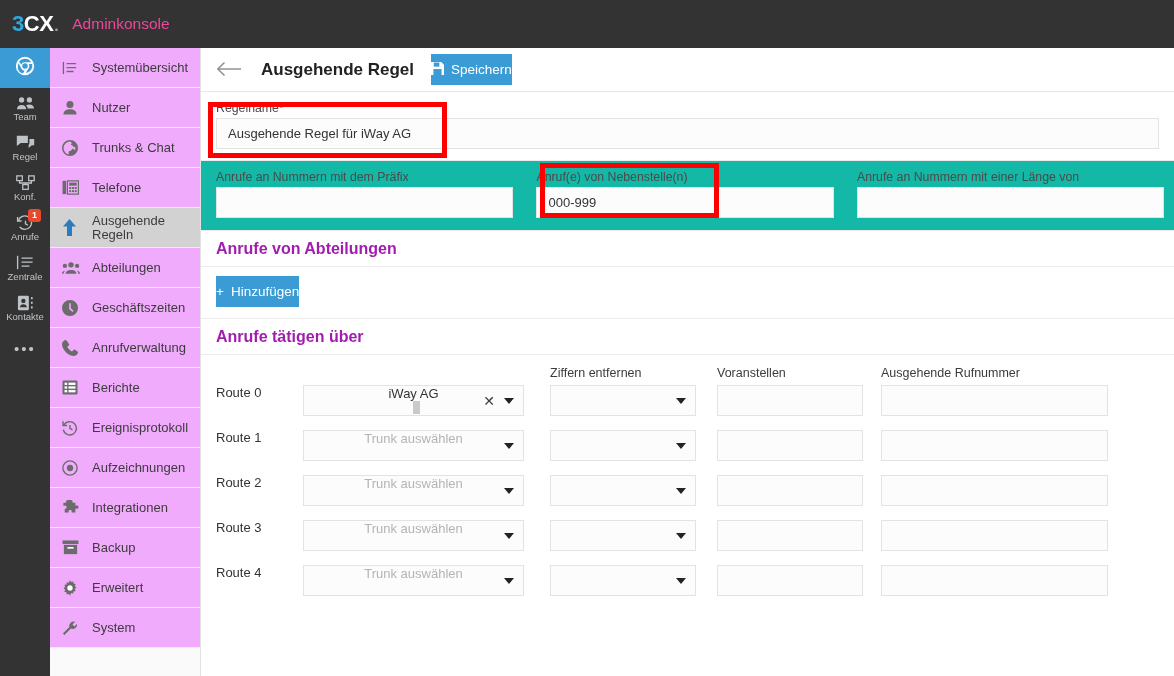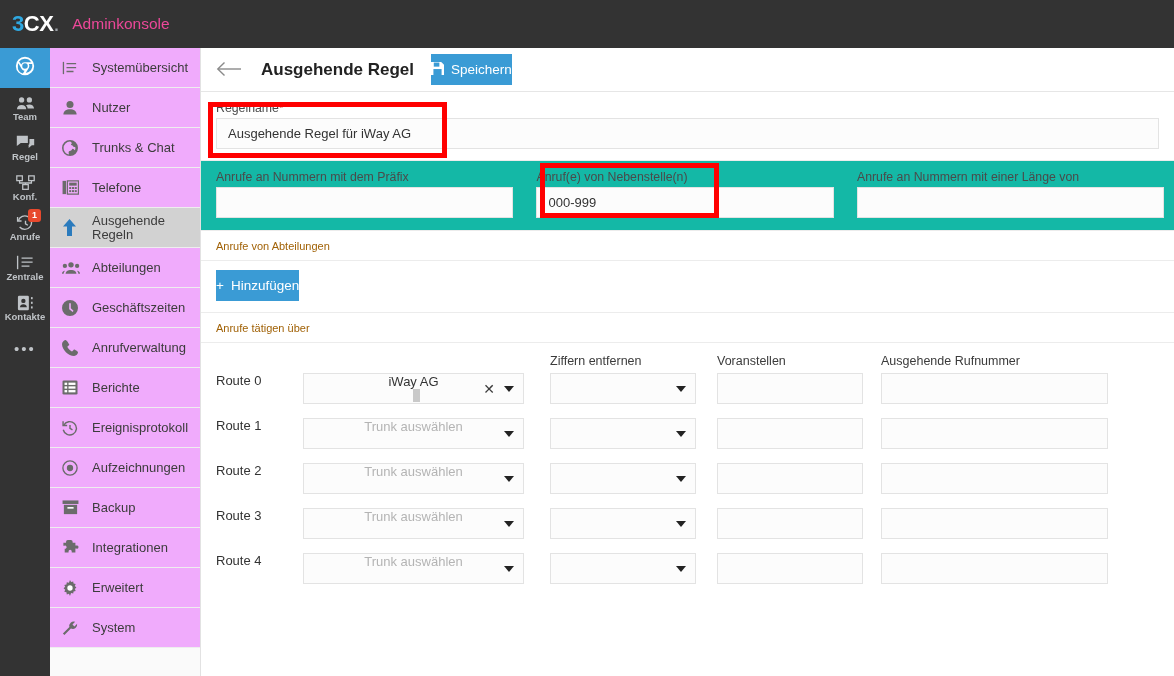--- a/index.html
+++ b/index.html
@@ -40,21 +40,21 @@
     width: 50px; height: 40px;
     display: flex; flex-direction: column;
     align-items: center; justify-content: center;
     color: #bfc3c7; font-size: 9.5px;
     cursor: pointer;
   }
   .rail-top {
     width: 50px; height: 40px; background: #3a9bd5;
     display: flex; align-items: center; justify-content: center;
   }
-  .rail-label { margin-top: 1px; line-height: 10px; font-weight: bold; }
+  .rail-label { margin-top: 1px; line-height: 10px; }
   .rail-icon { height: 17px; display: flex; align-items: center; justify-content: center; }
   .rail-badge {
     position: absolute; top: 1px; right: 9px;
     background: #e8492d; color: #fff;
     font-size: 9px; font-weight: bold;
     border-radius: 3px;
     min-width: 13px; height: 13px; line-height: 13px; text-align: center;
     padding: 0 2px;
   }
   .rail-dots { color: #bfc3c7; font-size: 15px; letter-spacing: 2px; }
@@ -132,21 +132,21 @@
   .inp::placeholder { color: #b4b4b4; }
 
   #row-rulename { padding: 9px 15px 11px 15px; }
   #row-filters {
     display: flex; padding: 9px 0 12px 15px; gap: 0;
   }
   .filter-col { width: 333px; padding-right: 23px; }
   .filter-col.last { width: 330px; padding-right: 10px; }
 
   .sect-title {
-    font-size: 11px; font-weight: normal; color: #a16207;
+    font-size: 16px; font-weight: bold; color: #a21caf;
     padding: 9px 15px 8px 15px;
   }
   #row-add { padding: 9px 15px 11px 15px; }
 
   
   #routes { padding: 0 15px 0 15px; }
   .routes-head {
     display: flex; align-items: center;
     height: 30px; padding-top: 6px;
     font-size: 12.5px; color: #3b3b3b;
@@ -419,36 +419,36 @@
       <svg width="16" height="16" viewBox="0 0 18 18" fill="none" stroke="currentColor" stroke-width="1.5">
         <circle cx="9" cy="9" r="8"></circle>
           <circle cx="9" cy="9" r="2.8" fill="currentColor"></circle>
       </svg>
     </span>
     <span class="nav-txt">Aufzeichnungen</span>
   </div>
 
   <div class="nav-item">
     <span class="nav-ico">
+      <svg width="17" height="16" viewBox="0 0 19 18" fill="currentColor">
+        <path d="M6.5 0a2 2 0 00-2 2v1H1.5v3.4h1A1.8 1.8 0 114 9.8h-1V14h4.3v-1.2a1.8 1.8 0 113.6 0V14H15V9.7h1.1a1.8 1.8 0 100-3.4H15V3h-3.1V2a2 2 0 00-2-2z"></path>
+      </svg>
+    </span>
+    <span class="nav-txt">Integrationen</span>
+  </div>
+
+  <div class="nav-item">
+    <span class="nav-ico">
       <svg width="17" height="15" viewBox="0 0 19 17" fill="currentColor">
         <rect x="0.5" y="0.5" width="18" height="4"></rect>
         <path d="M2 5.5h15V16H2z"></path>
         <rect x="6" y="8" width="7" height="1.8" fill="#fff"></rect>
       </svg>
     </span>
     <span class="nav-txt">Backup</span>
-  </div>
-
-  <div class="nav-item">
-    <span class="nav-ico">
-      <svg width="17" height="16" viewBox="0 0 19 18" fill="currentColor">
-        <path d="M6.5 0a2 2 0 00-2 2v1H1.5v3.4h1A1.8 1.8 0 114 9.8h-1V14h4.3v-1.2a1.8 1.8 0 113.6 0V14H15V9.7h1.1a1.8 1.8 0 100-3.4H15V3h-3.1V2a2 2 0 00-2-2z"></path>
-      </svg>
-    </span>
-    <span class="nav-txt">Integrationen</span>
   </div>
 
   <div class="nav-item">
     <span class="nav-ico">
       <svg width="16" height="16" viewBox="0 0 18 18" fill="currentColor">
         <path d="M9 0l1.2 2.2 2.4-.6.4 2.4 2.4.5-1 2.2 1.8 1.7-1.8 1.7 1 2.2-2.4.5-.4 2.4-2.4-.6L9 18l-1.2-2.4-2.4.6-.4-2.4-2.4-.5 1-2.2L1.8 9.4l1.8-1.7-1-2.2 2.4-.5.4-2.4 2.4.6z"></path>
         <circle cx="9" cy="9" r="3" fill="#fff"></circle>
       </svg>
     </span>
     <span class="nav-txt">Erweitert</span>

